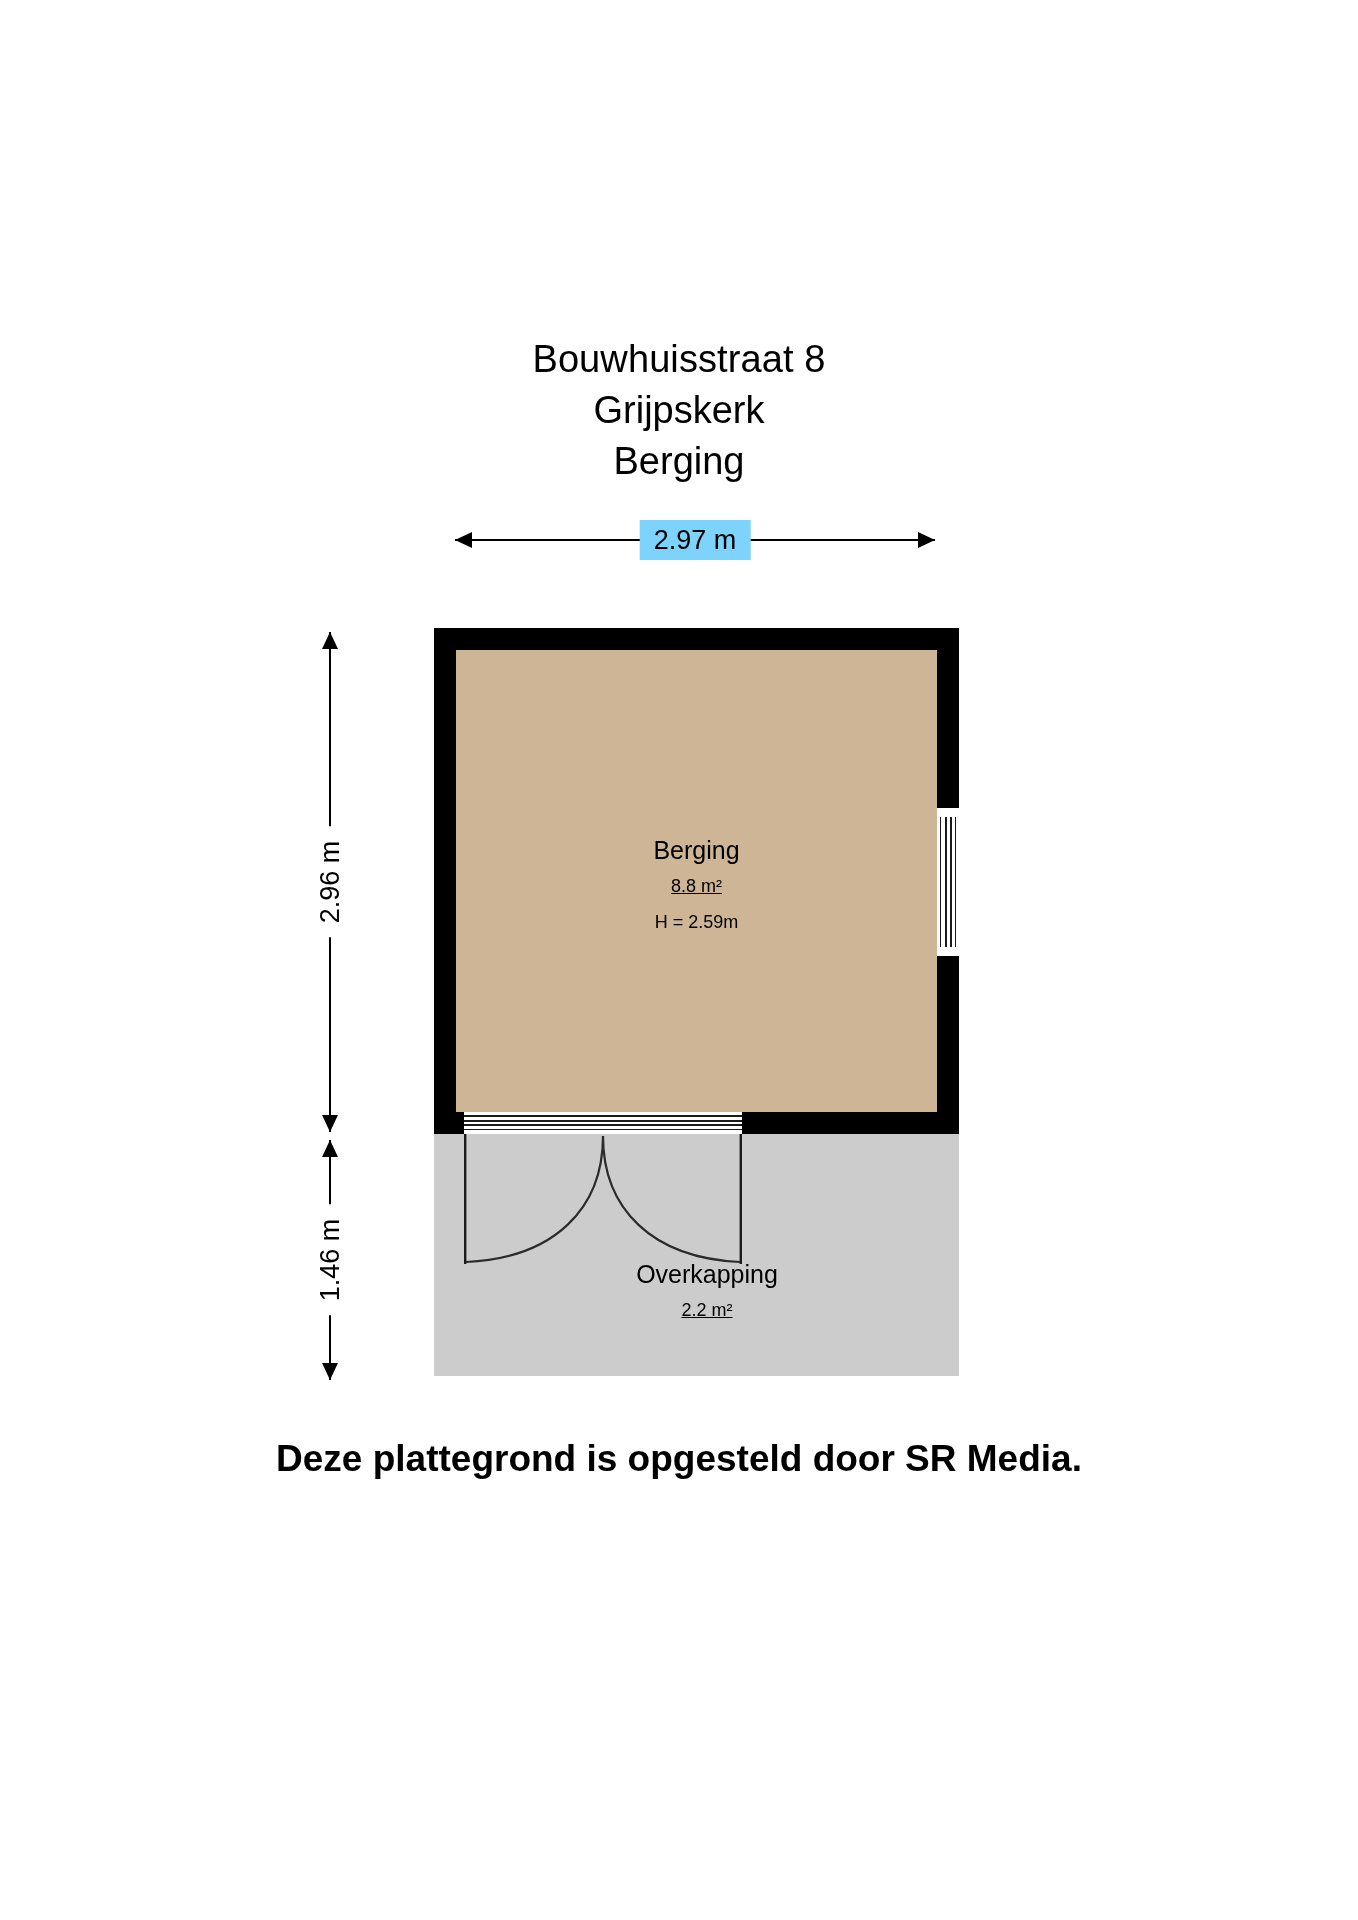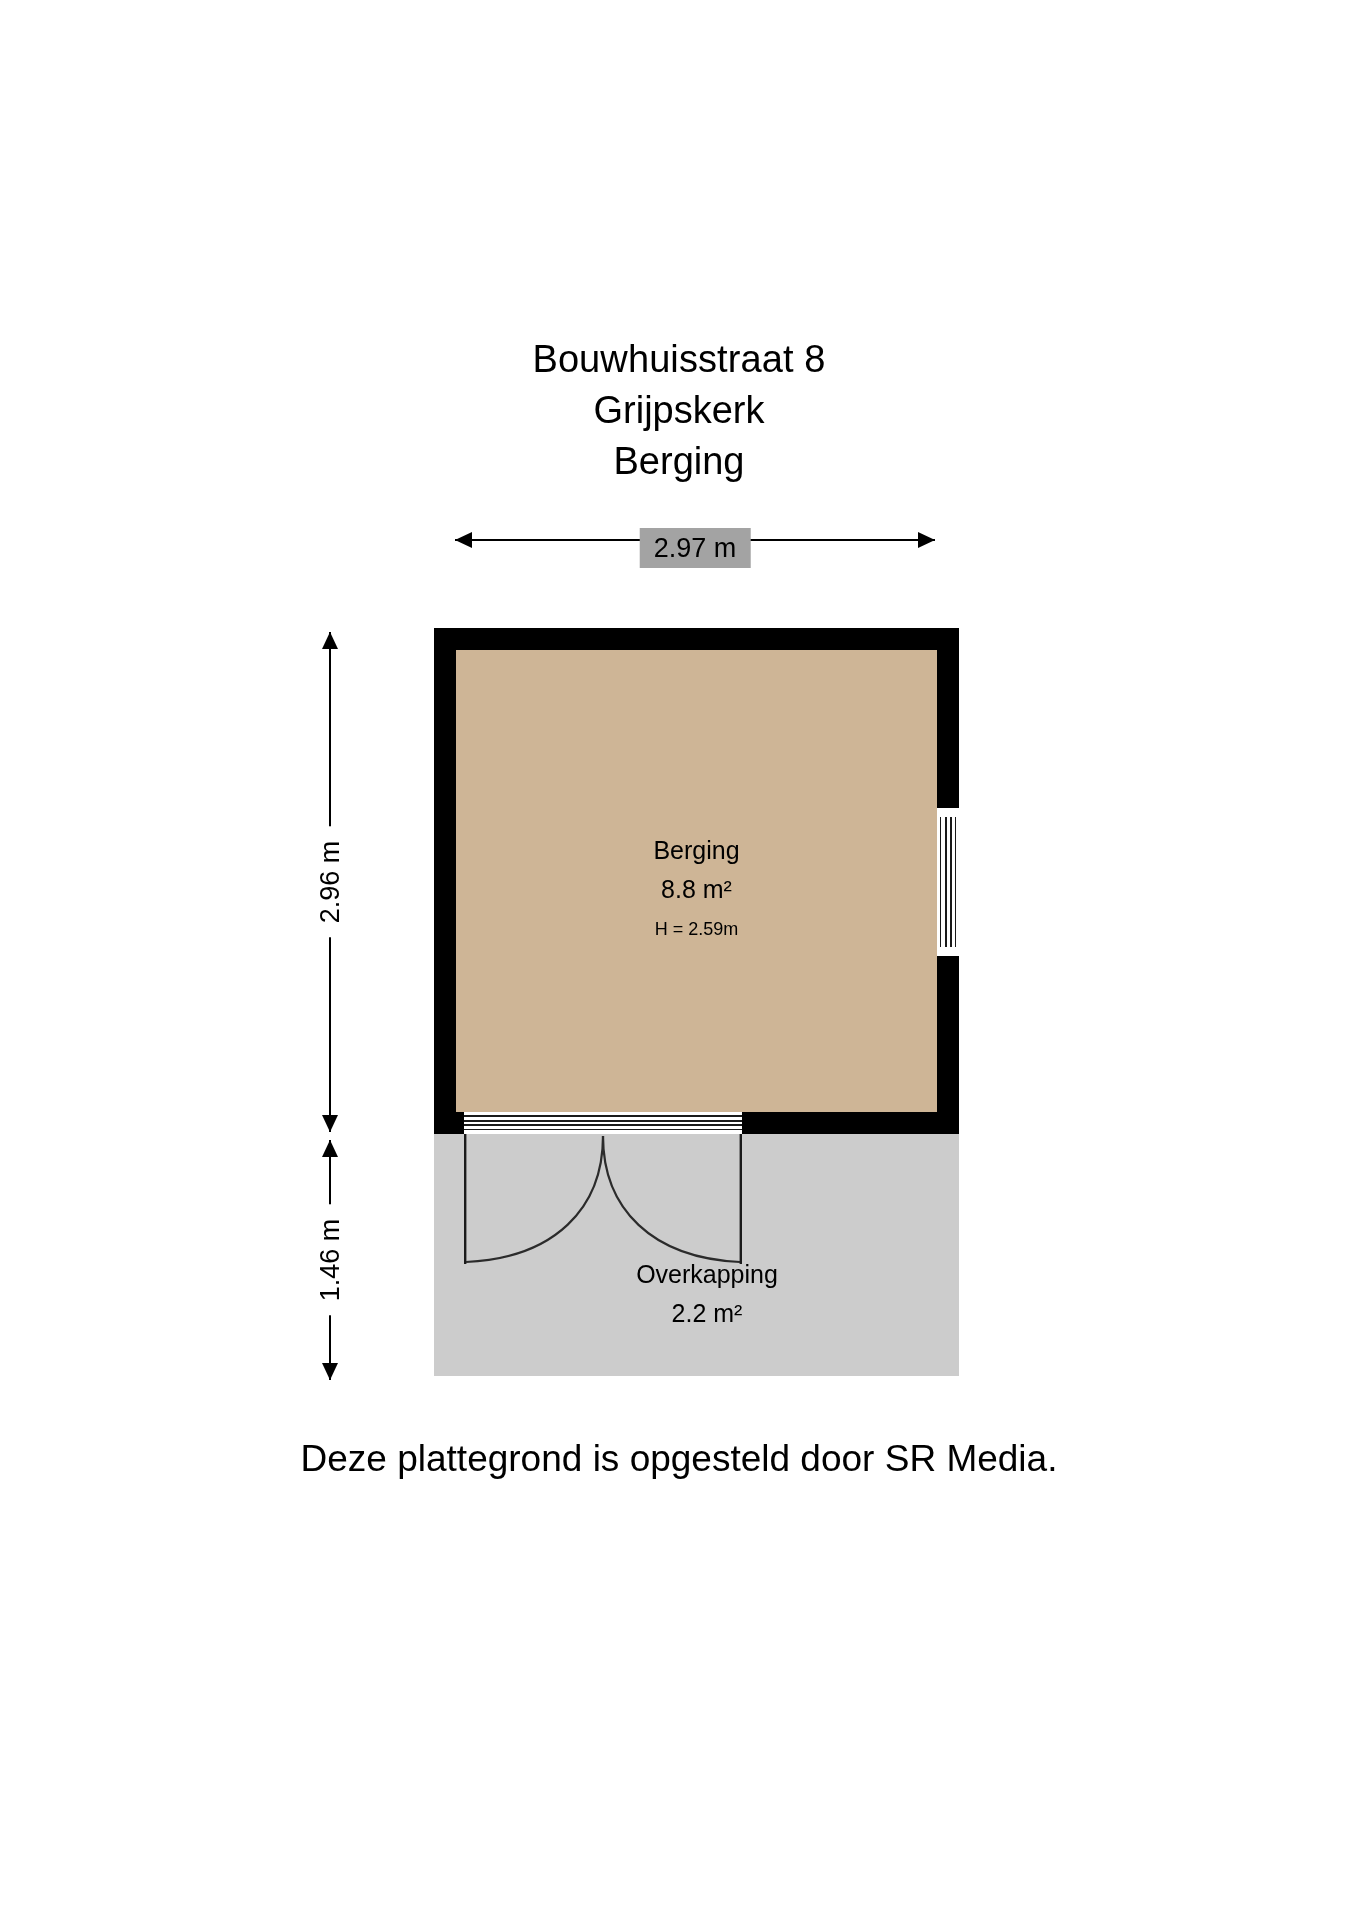--- a/index.html
+++ b/index.html
@@ -81,23 +81,23 @@
     right: 0;
     top: 12px;
     width: 0; height: 0;
     border-top: 8px solid transparent;
     border-bottom: 8px solid transparent;
     border-left: 17px solid #000;
   }
   .dim-h .label {
     position: absolute;
     left: 50%;
-    top: 8px;
+    top: 0px;
     transform: translateX(-50%);
-    background: #a3a3a3;
+    background: #7dd3fc;
     padding: 0 14px;
     font-size: 27px;
     line-height: 40px;
     white-space: nowrap;
   }
 
   
   .dim-v {
     position: absolute;
     width: 44px;
@@ -250,22 +250,23 @@
     line-height: 1.0;
   }
   .room-label .name {
     display: block;
     font-size: 25px;
     margin-bottom: 14px;
     white-space: nowrap;
   }
   .room-label .area {
     display: block;
-    font-size: 25px;
-    white-space: nowrap;
+    font-size: 18px;
+    white-space: nowrap;
+    text-decoration: underline;
   }
   .room-label .height {
     display: block;
     font-size: 18px;
     margin-top: 18px;
     white-space: nowrap;
   }
 
   #label-berging {
     left: 434px;
@@ -285,21 +286,21 @@
     top: 1440px;
     width: 1358px;
     text-align: center;
     line-height: 1.0;
   }
   .footer .line {
     display: block;
     font-size: 37px;
     white-space: nowrap;
   }
-  .footer .line-1 { margin-bottom: 25px; }
+  .footer .line-1 { margin-bottom: 25px; font-weight: bold; }
 </style>
 </head>
 <body>
 
 <div class="canvas">
 
   <div class="title-block">
     <span class="title-line-1">Bouwhuisstraat 8</span>
     <span class="title-line-2">Grijpskerk</span>
     <span class="title-line-3">Berging</span>

